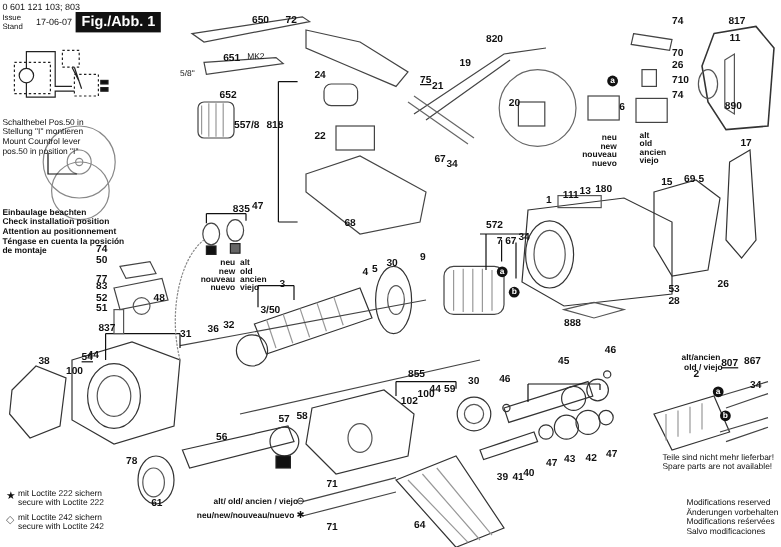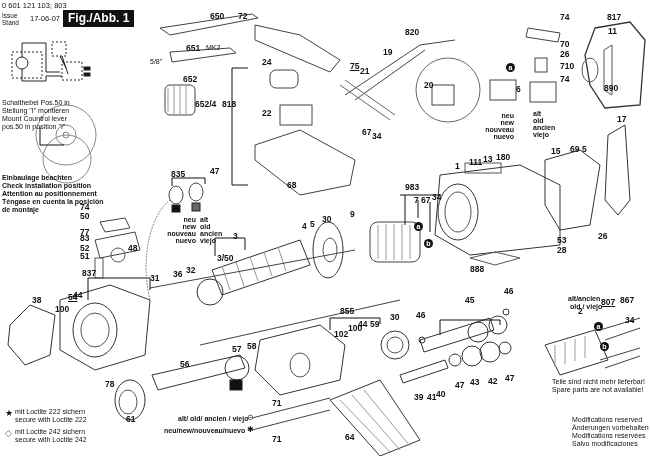--- a/index.html
+++ b/index.html
@@ -149,21 +149,21 @@
     <path d="M555 345 v22 M565 342 v22 M575 339 v22 M585 336 v22" stroke="#999"></path>
     <path d="M600 330 L640 318 M605 340 L640 328 M600 360 L640 348 M605 368 L640 356" stroke="#444"></path>
   </g>
 </svg>
 
 <div id="parts-layer">
     <div class="lbl" style="left: 210px; top: 12px;">650</div>
     <div class="lbl" style="left: 238px; top: 12px;">72</div>
     <div class="lbl" style="left: 186px; top: 44px;">651</div>
     <div class="lbl" style="left: 183px; top: 75px;">652</div>
-    <div class="lbl" style="left: 195px; top: 100px;">652/4</div>
+    <div class="lbl" style="left: 195px; top: 100px;">557/8</div>
     <div class="lbl" style="left: 222px; top: 100px;">818</div>
     <div class="lbl" style="left: 262px; top: 58px;">24</div>
     <div class="lbl" style="left: 262px; top: 109px;">22</div>
     <div class="lbl" style="left: 287px; top: 181px;">68</div>
     <div class="lbl" style="left: 350px; top: 62px; text-decoration: underline;">75</div>
     <div class="lbl" style="left: 360px; top: 67px; text-align: right;">21</div>
     <div class="lbl" style="left: 383px; top: 48px;">19</div>
     <div class="lbl" style="left: 405px; top: 28px;">820</div>
     <div class="lbl" style="left: 424px; top: 37px; margin-top: 44px;">20</div>
     <div class="lbl" style="left: 362px; top: 128px;">67</div>
@@ -178,35 +178,35 @@
     <div class="lbl" style="left: 607px; top: 13px;">817</div>
     <div class="lbl" style="left: 516px; top: 85px;">6</div>
     <div class="lbl" style="left: 617px; top: 115px;">17</div>
     <div class="lbl" style="left: 455px; top: 162px;">1</div>
     <div class="lbl" style="left: 469px; top: 158px;">111</div>
     <div class="lbl" style="left: 483px; top: 155px;">13</div>
     <div class="lbl" style="left: 496px; top: 153px;">180</div>
     <div class="lbl" style="left: 551px; top: 147px;">15</div>
     <div class="lbl" style="left: 570px; top: 145px;">69</div>
     <div class="lbl" style="left: 582px; top: 145px;">5</div>
-    <div class="lbl" style="left: 405px; top: 183px;">983</div>
+    <div class="lbl" style="left: 405px; top: 183px;">572</div>
     <div class="lbl" style="left: 414px; top: 196px;">7</div>
     <div class="lbl" style="left: 421px; top: 196px;">67</div>
     <div class="lbl" style="left: 432px; top: 193px;">34</div>
     <div class="lbl" style="left: 350px; top: 210px;">9</div>
     <div class="lbl" style="left: 322px; top: 215px;">30</div>
     <div class="lbl" style="left: 302px; top: 222px;">4</div>
     <div class="lbl" style="left: 310px; top: 220px;">5</div>
     <div class="lbl" style="left: 233px; top: 232px;">3</div>
     <div class="lbl" style="left: 217px; top: 254px;">3/50</div>
     <div class="lbl" style="left: 557px; top: 236px;">53</div>
     <div class="lbl" style="left: 557px; top: 246px;">28</div>
     <div class="lbl" style="left: 470px; top: 265px;">888</div>
     <div class="lbl" style="left: 598px; top: 232px;">26</div>
-    <div class="lbl" style="left: 171px; top: 170px;">835</div>
+    <div class="lbl" style="left: 194px; top: 170px;">835</div>
     <div class="lbl" style="left: 80px; top: 203px;">74</div>
     <div class="lbl" style="left: 80px; top: 212px;">50</div>
     <div class="lbl" style="left: 80px; top: 228px;">77</div>
     <div class="lbl" style="left: 80px; top: 234px;">83</div>
     <div class="lbl" style="left: 80px; top: 244px;">52</div>
     <div class="lbl" style="left: 80px; top: 252px;">51</div>
     <div class="lbl" style="left: 128px; top: 244px;">48</div>
     <div class="lbl" style="left: 82px; top: 269px;">837</div>
     <div class="lbl" style="left: 150px; top: 274px;">31</div>
     <div class="lbl" style="left: 173px; top: 270px;">36</div>

